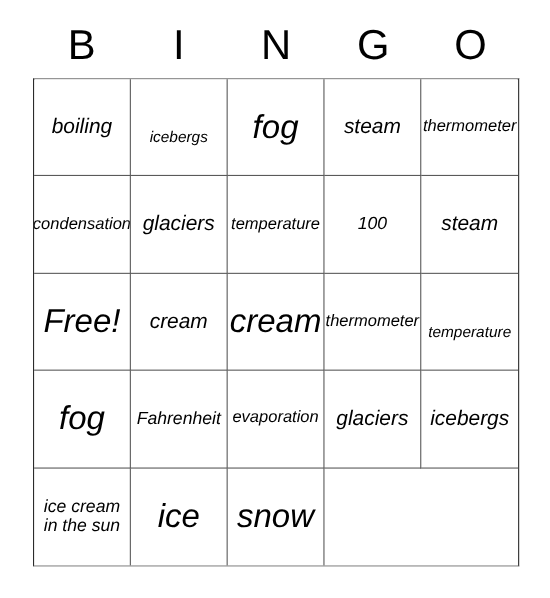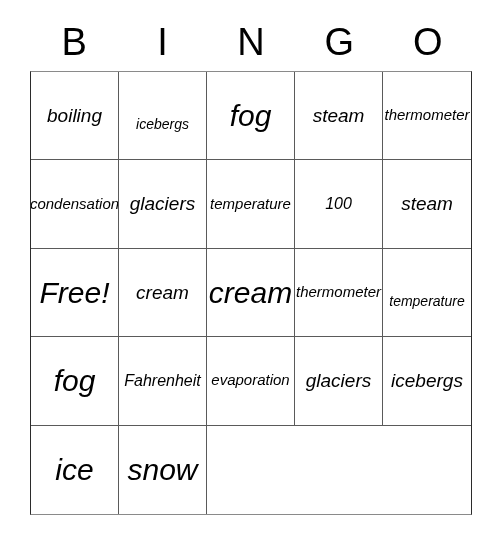--- a/index.html
+++ b/index.html
@@ -162,20 +162,23 @@
         <span class="t-xs">evaporation</span>
       </div>
 
     <div class="cell">
         <span class="t-lg">glaciers</span>
       </div>
     <div class="cell">
         <span class="t-lg">icebergs</span>
       </div>
     <div class="cell">
+        <span class="t-md" style="max-width:74px">ice cream in the sun</span>
+      </div>
+    <div class="cell">
         <span class="t-xxl">ice</span>
       </div>
     <div class="cell">
         <span class="t-xxl">snow</span>
       </div>
   </div>
 
 </div>
 
 </body></html>

